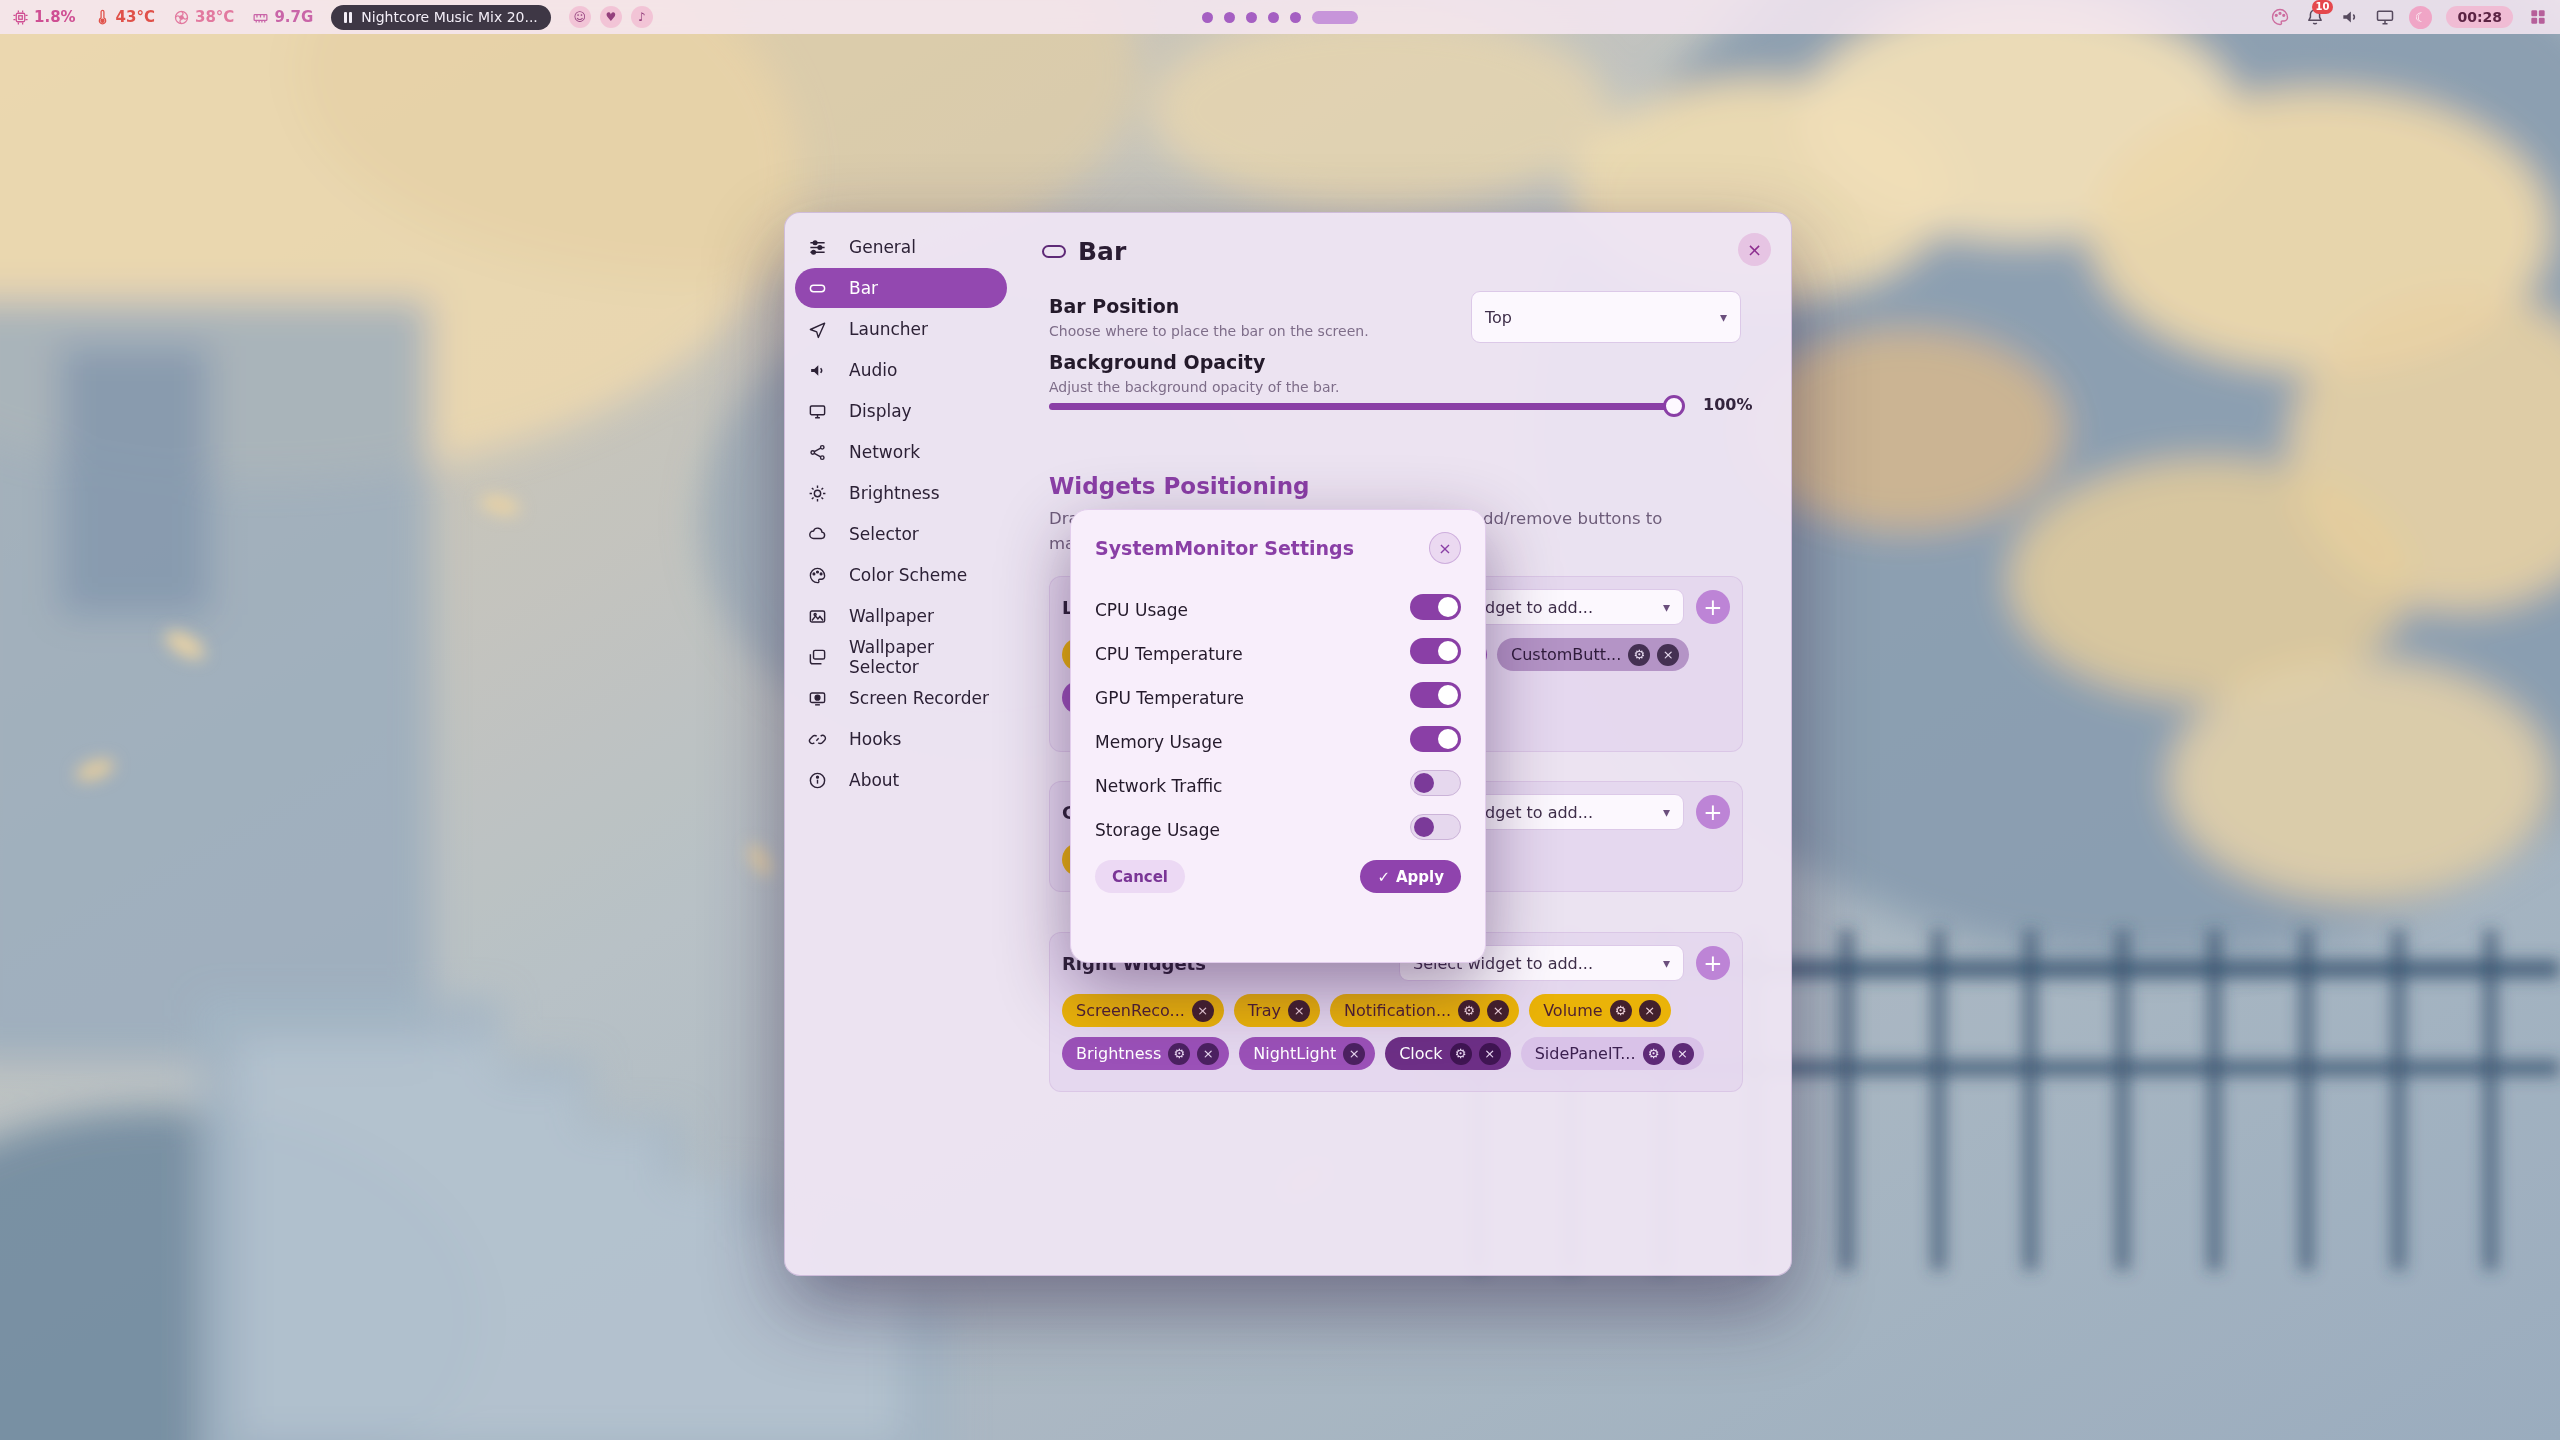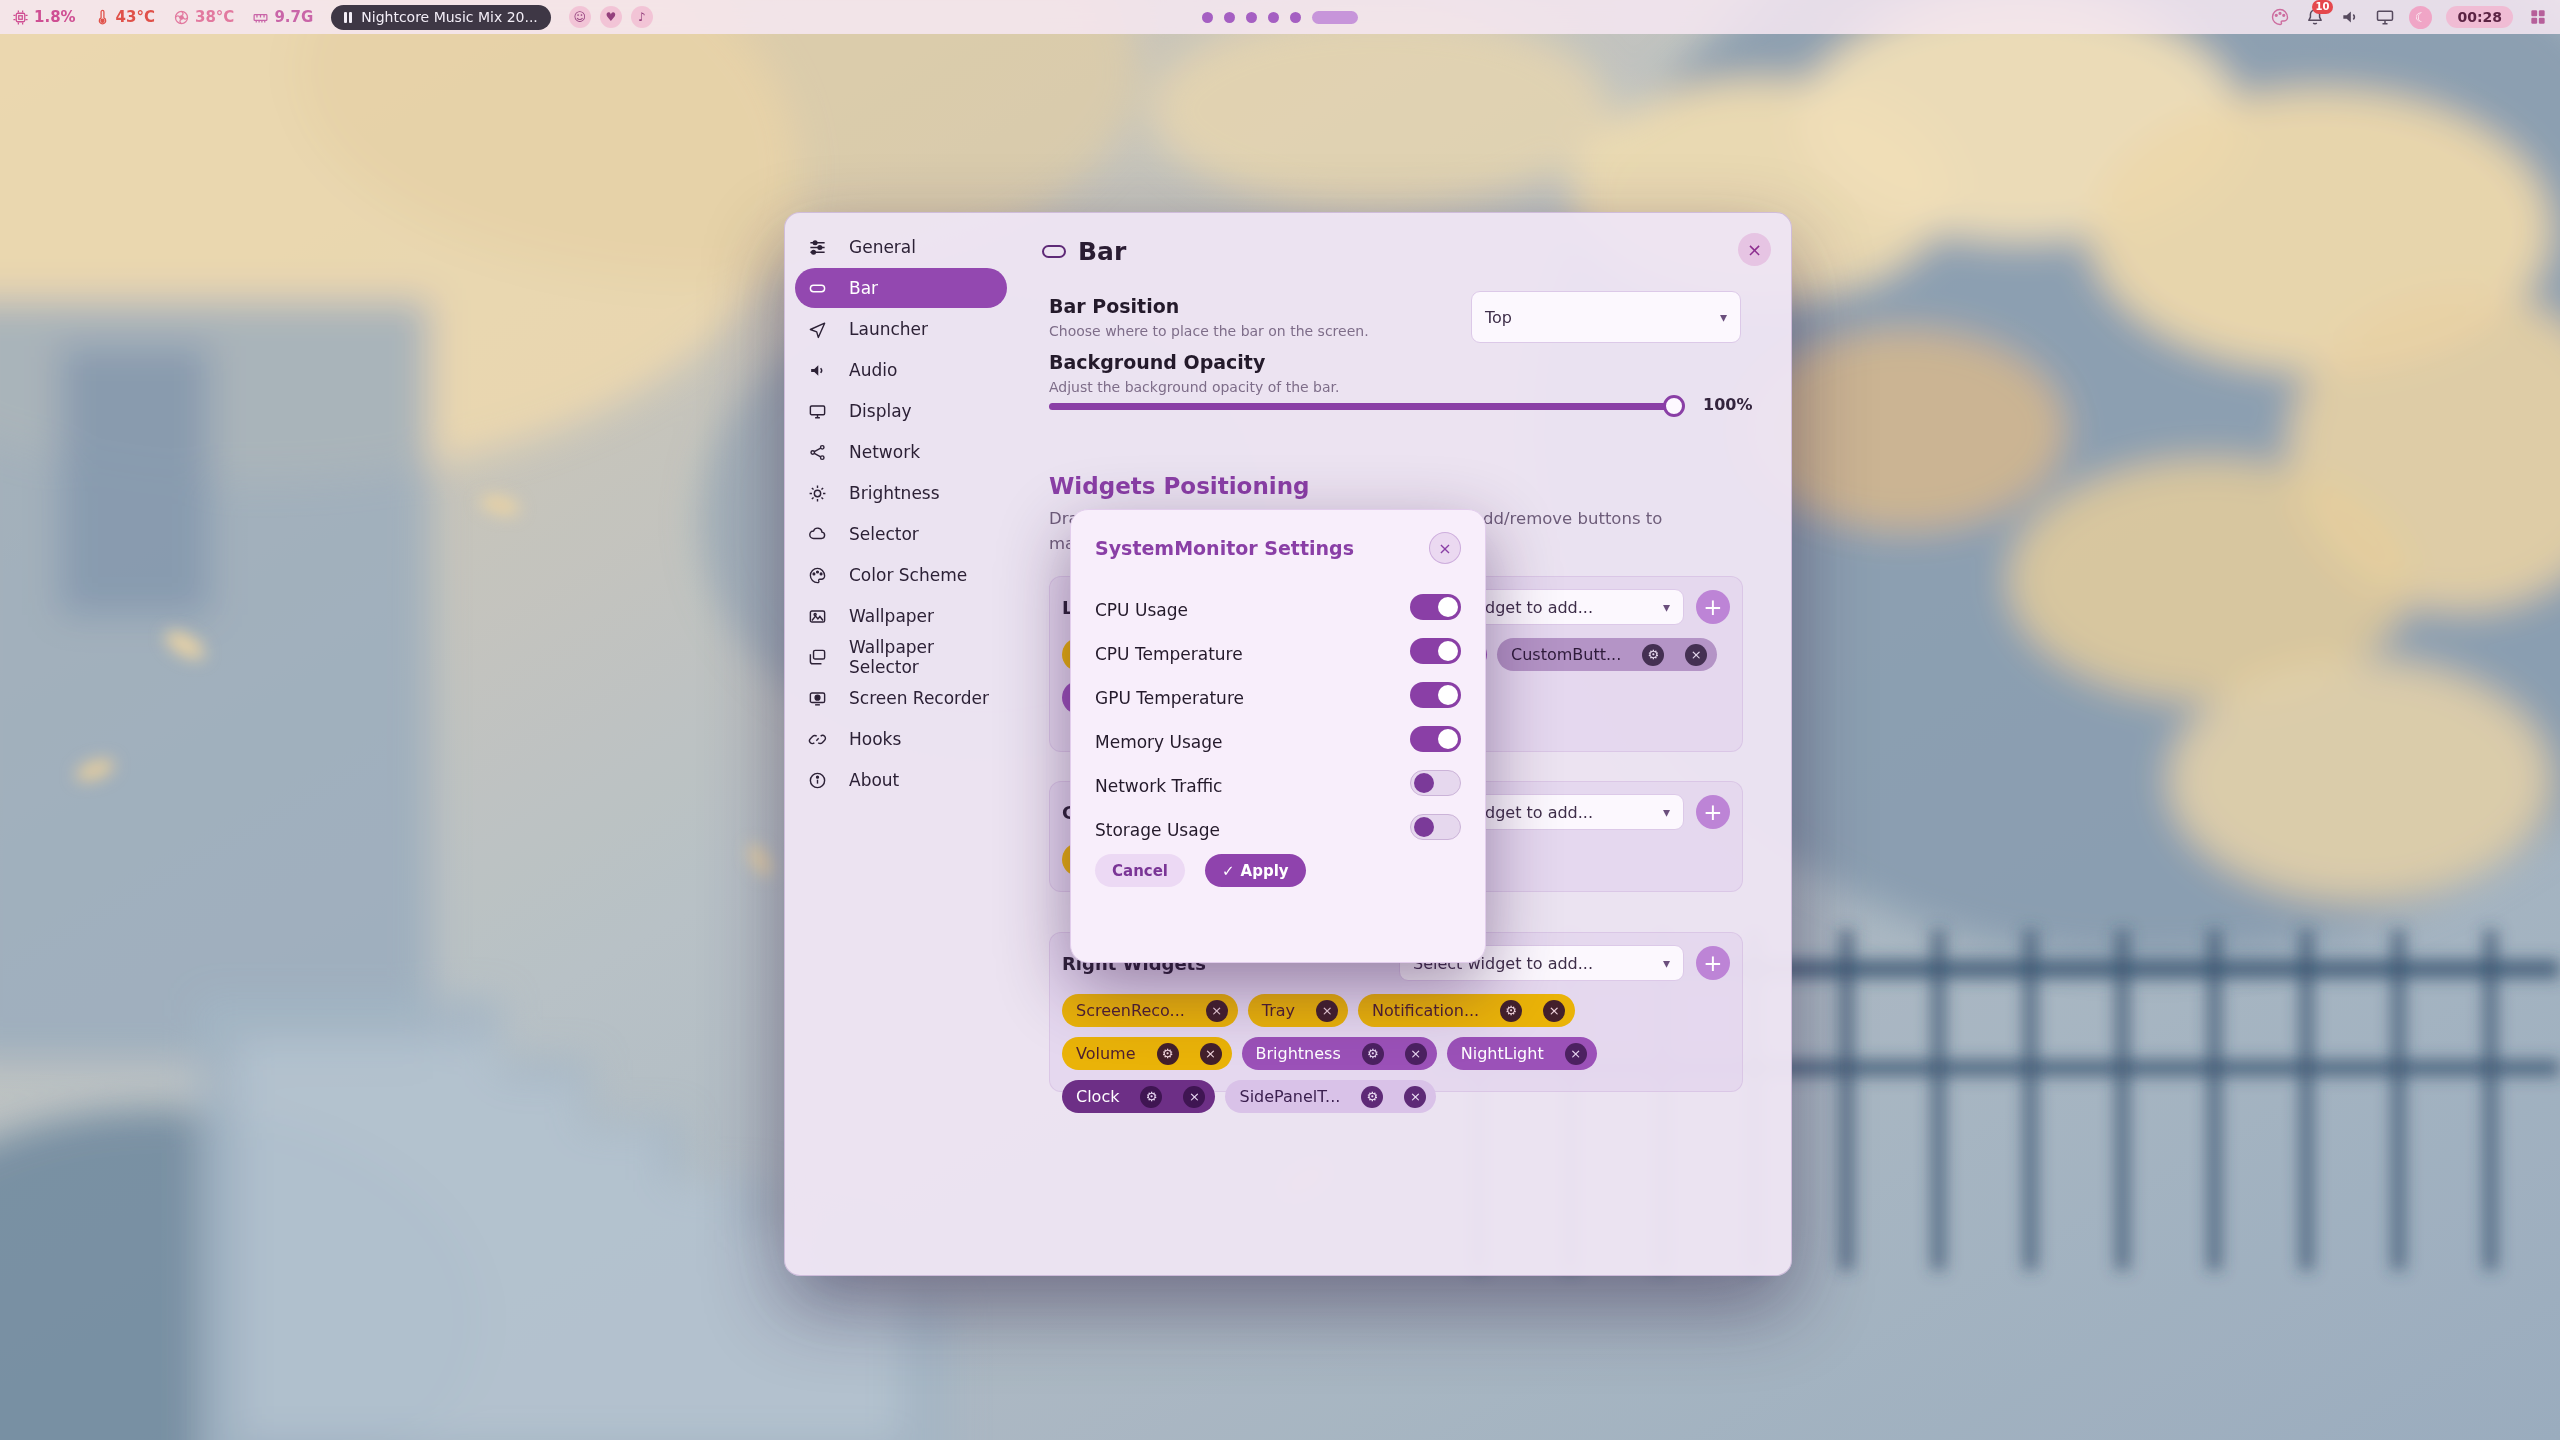--- a/index.html
+++ b/index.html
@@ -79,21 +79,21 @@
 #sec-left{top:363px;height:176px}
 #sec-center{top:568px;height:111px}
 #sec-right{top:719px;height:160px}
 .sec-head{display:flex;align-items:center}
 .sec-label{font-size:18px;font-weight:bold;color:#2c2136}
 .sec-dd{margin-left:auto;width:285px;height:36px}
 .plus{margin-left:12px;width:34px;height:34px;border-radius:50%;background:#bd84d6;color:#fff;
   font-size:23px;line-height:1;display:flex;align-items:center;justify-content:center;flex:none}
 .chips{display:flex;flex-wrap:wrap;gap:10px;margin-top:13px;overflow:hidden}
 
-.chip{height:33px;border-radius:17px;display:inline-flex;align-items:center;gap:21px;
+.chip{height:33px;border-radius:17px;display:inline-flex;align-items:center;gap:7px;
   padding:0 10px 0 14px;font-size:16px;flex:none;overflow:hidden}
 .chip.pink{background:#eab308;color:#4d1f30}
 .chip.purple{background:#9b51b8;color:#fff}
 .chip.darkpurple{background:#6d2f86;color:#fff}
 .chip.lilac{background:#d9c2e8;color:#3c2050}
 .chip.mauve{background:#b494c6;color:#2e1b3a}
 .cbtn{width:22px;height:22px;border-radius:50%;display:flex;align-items:center;justify-content:center;
   font-size:13px;line-height:1;flex:none}
 .chip.pink .cbtn{background:#43202c;color:#f3d7e0}
 .chip.purple .cbtn{background:#4c2161;color:#ead9f3}
@@ -112,21 +112,21 @@
   font-size:16px;display:flex;align-items:center;justify-content:center}
 #toggle-list{margin-top:12px}
 .toggle-row{display:flex;align-items:flex-end;height:44px}
 .toggle-label{font-size:17px;color:#241a2b;font-weight:500}
 .toggle{margin-left:auto;position:relative;width:51px;height:26px;border-radius:13px;flex:none}
 .toggle.on{background:#8a3fa6}
 .toggle.off{background:#e6d8ee;border:1px solid #cbb3d8}
 .toggle .thumb{position:absolute;top:3px;width:20px;height:20px;border-radius:50%}
 .toggle.on .thumb{right:3px;background:#fff}
 .toggle.off .thumb{left:3px;top:2px;background:#7b3a99}
-.modal-actions{display:flex;justify-content:flex-start;gap:20px;margin-top:14px}
+.modal-actions{display:flex;justify-content:space-between;gap:20px;margin-top:20px}
 .btn{height:33px;border-radius:17px;display:flex;align-items:center;gap:6px;
   padding:0 17px;font-size:15px;font-weight:600}
 .btn-cancel{background:#ecd9f4;color:#7a3596}
 .btn-apply{background:#8f43ad;color:#fff}
 </style>
 </head>
 <body>
 
 <div class="wallpaper">
 <svg viewBox="0 0 2560 1440" preserveAspectRatio="none">

